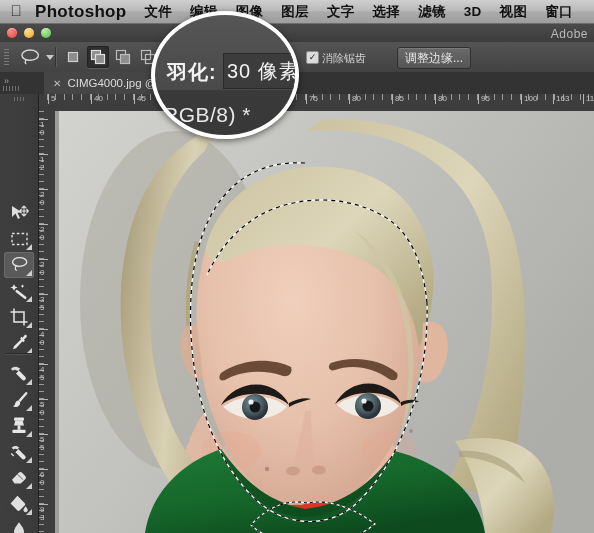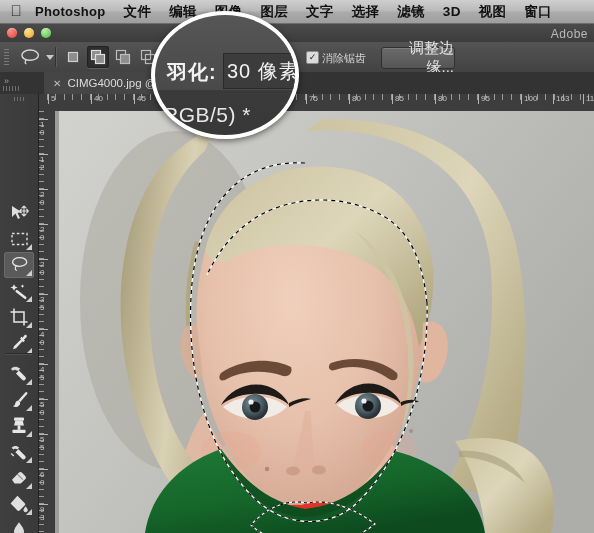--- a/index.html
+++ b/index.html
@@ -7,21 +7,21 @@
   #app{position:relative;width:594px;height:533px;overflow:hidden;background:#2b2b2b;}
 
   
   .menubar{position:absolute;left:0;top:0;width:594px;height:24px;
     background:linear-gradient(180deg,#cfcfcf 0%,#b9b9b9 48%,#ababab 52%,#9e9e9e 100%);
     display:flex;align-items:center;box-sizing:border-box;padding:0 6px;
     border-bottom:1px solid #6d6d6d;}
   .menubar .apple{width:20px;text-align:center;color:#1b1b1b;font-size:15px;line-height:1;padding-bottom:2px;}
   .menubar .mi{color:#111;font-size:13px;font-weight:bold;padding:0 9px;white-space:nowrap;letter-spacing:0.3px;}
   .menubar .mi.cn{font-size:13.5px;}
-  .menubar .mi.ps{font-size:13px;}
+  .menubar .mi.ps{font-size:17px;}
 
   
   .psbar{position:absolute;left:0;top:24px;width:594px;height:18px;
     background:linear-gradient(180deg,#4a4a4a 0%,#3c3c3c 100%);border-bottom:1px solid #2a2a2a;}
   .lights{position:absolute;left:7px;top:28px;display:flex;gap:7px;z-index:6;}
   .light{width:10px;height:10px;border-radius:50%;box-shadow:inset 0 1px 1px rgba(255,255,255,.45);}
   .l-red{background:radial-gradient(circle at 35% 30%,#ff8a80,#e0443e);}
   .l-yel{background:radial-gradient(circle at 35% 30%,#ffe08a,#e9a325);}
   .l-grn{background:radial-gradient(circle at 35% 30%,#b6f09a,#4cb74a);}
   .adobe-word{position:absolute;right:6px;top:27px;color:#b9b9b9;font-size:12px;letter-spacing:.5px;z-index:4;}
@@ -40,23 +40,23 @@
   .selmodes{position:absolute;left:62px;top:4px;display:flex;gap:3px;}
   .selmode{width:22px;height:22px;border-radius:3px;display:flex;align-items:center;justify-content:center;}
   .selmode.active{background:#2e2e2e;box-shadow:inset 0 0 0 1px #222,0 1px 0 #5f5f5f;}
   .feather-lbl{position:absolute;left:183px;top:9px;color:#d4d4d4;font-size:11px;}
   .feather-in{position:absolute;left:219px;top:5px;width:56px;height:20px;background:#393939;
     border:1px solid #2a2a2a;border-radius:2px;color:#e2e2e2;font-size:11px;
     display:flex;align-items:center;padding-left:5px;box-sizing:border-box;}
   .aa-box{position:absolute;left:306px;top:9px;width:11px;height:11px;background:#dcdcdc;
     border:1px solid #8d8d8d;border-radius:2px;color:#222;font-size:9px;line-height:11px;text-align:center;}
   .aa-lbl{position:absolute;left:322px;top:9px;color:#d4d4d4;font-size:11px;}
-  .refine-btn{position:absolute;left:381px;top:5px;width:72px;height:20px;border-radius:3px;
+  .refine-btn{position:absolute;left:397px;top:5px;width:72px;height:20px;border-radius:3px;
     background:linear-gradient(180deg,#6a6a6a 0%,#555 100%);border:1px solid #303030;
-    color:#e6e6e6;font-size:15px;display:flex;align-items:center;justify-content:center;
+    color:#e6e6e6;font-size:12px;display:flex;align-items:center;justify-content:center;
     box-shadow:inset 0 1px 0 rgba(255,255,255,.12);text-align:right;}
 
   
   .tabstrip{position:absolute;left:0;top:72px;width:594px;height:22px;background:#333;border-bottom:1px solid #242424;}
   .tab-arrows{position:absolute;left:4px;top:76px;color:#9c9c9c;font-size:9px;letter-spacing:-1px;}
   .tab-grip{position:absolute;left:3px;top:86px;width:16px;height:5px;
     background:repeating-linear-gradient(90deg,#6f6f6f 0 1px,transparent 1px 3px);}
   .doctab{position:absolute;left:44px;top:72px;height:22px;background:#454545;
     border-right:1px solid #2b2b2b;display:flex;align-items:center;padding:0 9px;box-sizing:border-box;}
   .doctab .x{color:#bdbdbd;font-size:10px;margin-right:6px;}
@@ -610,19 +610,19 @@
   </div>
 
   <div class="magnifier">
     <div class="mag-circle">
       <div class="mag-inner">
         <div class="m-leftdim"></div>
         <div class="m-feather-lbl">羽化:</div>
         <div class="m-feather-box"></div>
         <div class="m-feather-val">30 像素</div>
 
-        <div class="m-rgb">RGB/5) *</div>
+        <div class="m-rgb">RGB/8) *</div>
       </div>
     </div>
   </div>
 
 
 </div>
 
 </body></html>

